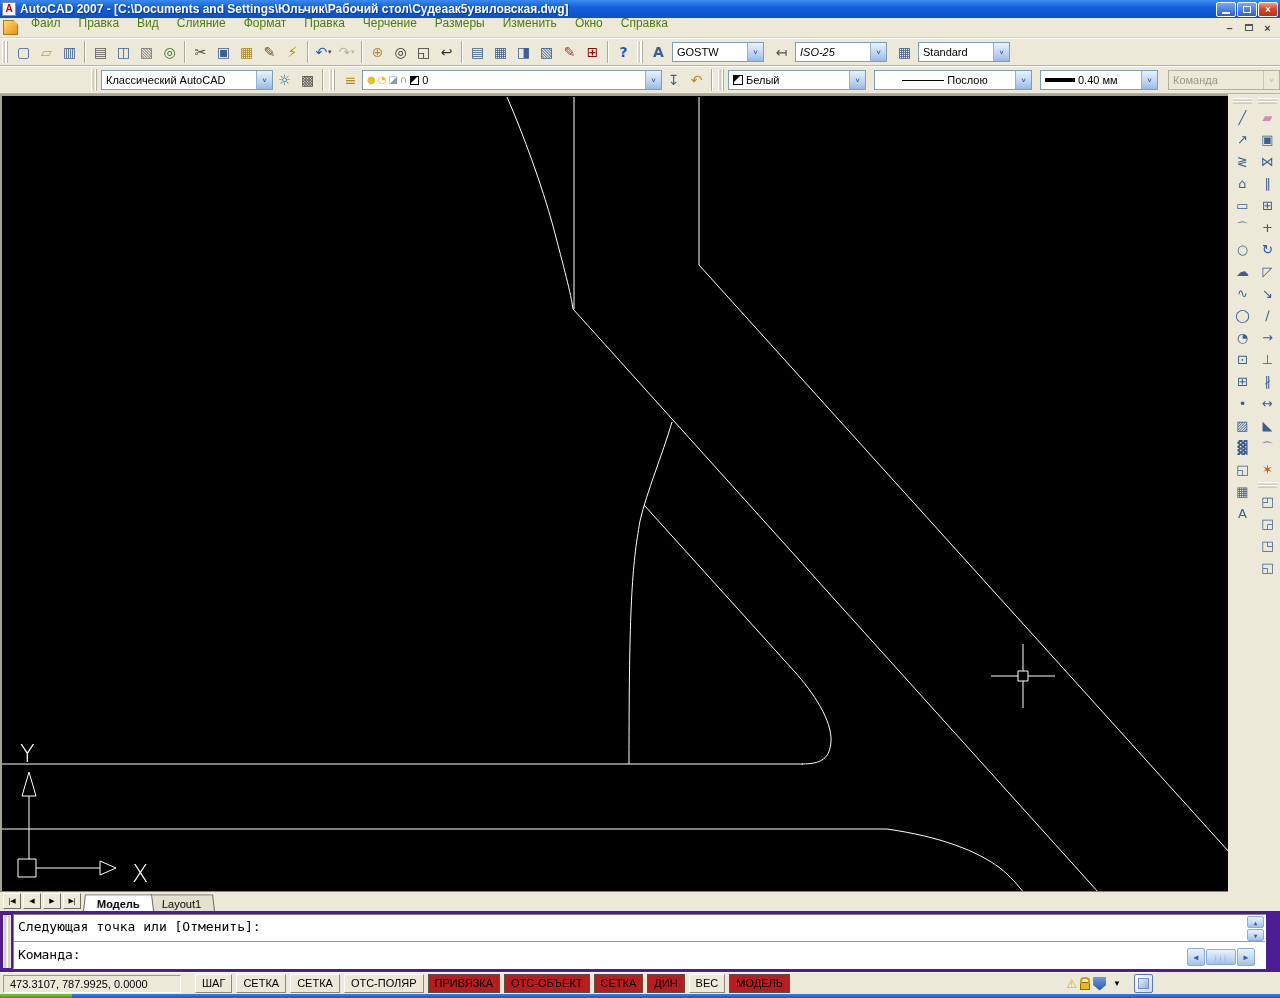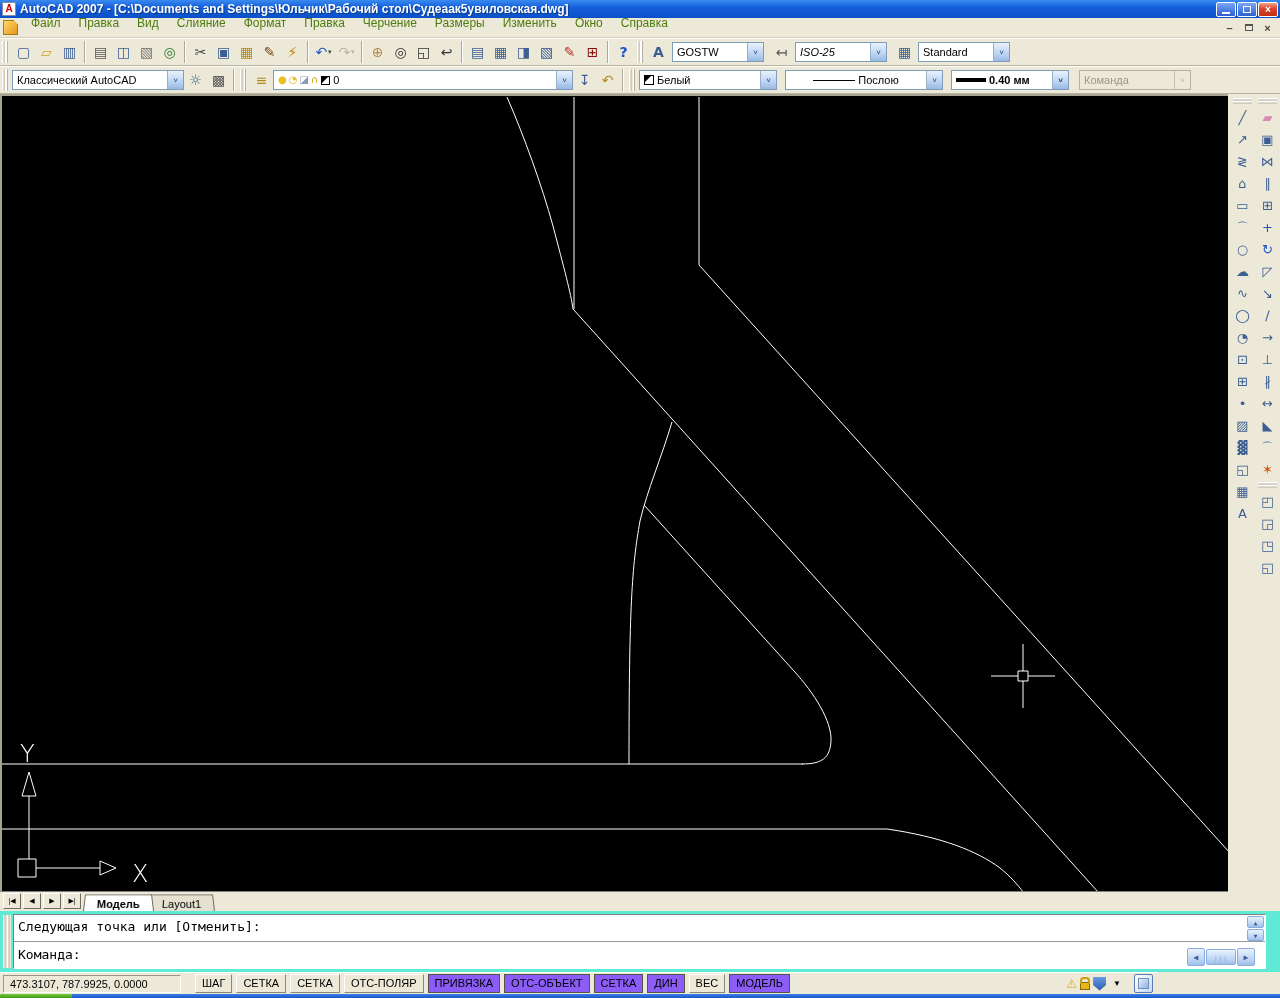--- a/index.html
+++ b/index.html
@@ -29,21 +29,21 @@
     clip-path:polygon(0 0,70% 0,100% 30%,100% 100%,0 100%); }
   .menu-item { padding:2px 9px; height:28px; line-height:15px; color:#4d7c0f; cursor:default; }
   #mdi-btns { margin-left:auto; display:flex; align-items:center; padding-right:4px; }
   .mdi-btn { width:17px; height:15px; margin-left:2px; display:flex; align-items:center; justify-content:center;
     color:#444; font-size:11px; font-weight:bold; background:#ece9d8; border:1px solid #ece9d8; }
   .mdi-res { width:8px; height:7px; border:1px solid #555; border-top-width:2px; display:inline-block; }
 
   
   .toolbar-row { position:absolute; left:0; width:1280px; height:28px; background:#ece9d8;
     border-top:1px solid #fdfcf8; border-bottom:1px solid #b8b4a2; display:flex; align-items:center; }
-  #toolbar-row1 { top:38px; } #toolbar-row2 { top:66px; }
+  #toolbar-row1 { top:38px; } #toolbar-row2 { top:66px;justify-content:flex-end; }
   .grip { width:7px; height:22px; margin:0 3px 0 2px; flex:0 0 auto;
     background:repeating-linear-gradient(90deg,#fff 0,#fff 1px,#b5b1a0 2px,#ece9d8 3px,#ece9d8 3.5px); }
   .tbtn { width:23px; height:23px; display:flex; align-items:center; justify-content:center;
     border:1px solid transparent; cursor:default; flex:0 0 auto; position:relative; }
   .tbtn .glyph { font-size:14px; line-height:14px; font-family:"DejaVu Sans",sans-serif; }
   .tbtn .caret { font-size:7px; color:#444; margin-left:1px; }
   .tbtn.disabled .glyph,.tbtn.disabled .caret { color:#b8b4a4 !important; }
   .tsep { width:2px; height:22px; margin:0 3px; border-left:1px solid #aca899; border-right:1px solid #fff; flex:0 0 auto;}
   .combo { display:flex; align-items:center; height:20px; background:#fff; border:1px solid #7f9db9;
     font-size:11px; flex:0 0 auto; position:relative; }
@@ -81,21 +81,21 @@
   .nav-btn { width:18px; height:16px; margin:1px 1px 2px 1px; background:#ece9d8;
     border:1px solid; border-color:#fff #6f6d62 #6f6d62 #fff; font-size:7px;
     display:flex; align-items:center; justify-content:center; color:#000; flex:0 0 auto; }
   .sheet-tab { height:17px; padding:1px 12px 0 12px; margin-left:-4px; display:flex; align-items:center;
     font-size:11px; border:1px solid #6f6d62; border-bottom:none; transform:perspective(60px) rotateX(12deg);
     background:#e4e1d0; position:relative; }
   .sheet-tab.active { background:#fff; font-weight:bold; z-index:2; }
   #tab-nav { display:flex; margin:0 6px 0 2px; }
 
   
-  #command-window { position:absolute; left:0; top:911px; width:1280px; height:61px; background:#5eead4; }
+  #command-window { position:absolute; left:0; top:911px; width:1280px; height:61px; background:#4c1d95; }
   #cmd-grip { position:absolute; left:3px; top:4px; bottom:4px; width:8px;
     background:repeating-linear-gradient(90deg,#fff 0,#fff 1px,#b5b1a0 2px,#ece9d8 3px,#ece9d8 4px); }
   #cmd-box { position:absolute; left:13px; right:14px; top:3px; bottom:3px; background:#fff;
     border:1px solid; border-color:#808080 #fff #fff #808080; font-family:"DejaVu Sans Mono",monospace;
     font-size:13px; color:#000; }
   #cmd-history { position:absolute; left:0; right:0; top:0; height:27px; padding:4px 4px 0 4px; border-bottom:1px solid #999; }
   #cmd-prompt { position:absolute; left:0; right:0; bottom:0; height:25px; padding:4px 4px 0 4px; }
   .xp-sbtn { background:linear-gradient(180deg,#e9f2fd,#c2d8f4 60%,#a0c0ea); border:1px solid #8cace0;
     border-radius:2px; color:#3a5a9a; display:flex; align-items:center; justify-content:center; }
   #cmd-vscroll { position:absolute; right:1px; top:1px; width:17px; height:25px; display:flex; flex-direction:column; gap:1px; }
@@ -104,21 +104,21 @@
   #cmd-hscroll .xp-sbtn { width:18px; height:18px; font-size:8px; }
   #cmd-hscroll .hthumb { width:30px; height:16px; font-size:6px; letter-spacing:1px; color:#8aa8d8; }
 
   
   #status-bar { position:absolute; left:0; top:972px; width:1157px; height:22px; background:#ece9d8;
     display:flex; align-items:center; border-top:1px solid #fff; }
   #coords { width:178px; height:18px; margin:0 14px 0 3px; padding:2px 6px 0 6px; font-size:11px;
     border:1px solid; border-color:#9a968a #fff #fff #9a968a; white-space:nowrap; }
   .sbtn { height:19px; margin-right:4px; padding:2px 6px 0 6px; font-size:11px; color:#000;
     border:1px solid; border-color:#fff #8a8878 #8a8878 #fff; background:#ece9d8; white-space:nowrap; flex:0 0 auto;}
-  .sbtn.pressed { border-color:#55534a; background:#8b5cf6; }
+  .sbtn.pressed { border-color:#55534a; background:#b91c1c; }
   #tray { margin-left:auto; display:flex; align-items:center; gap:3px; padding-right:4px; }
   .tray-ico { font-size:12px; line-height:12px; font-family:"DejaVu Sans",sans-serif; }
   #lock-ico { width:10px; height:8px; background:#e8b81a; border:1px solid #8a6a00; position:relative; margin-top:4px;}
   #lock-ico::before { content:""; position:absolute; left:-1px; top:-6px; width:6px; height:5px;
     border:2px solid #caa010; border-bottom:none; border-radius:4px 4px 0 0; }
   #shield-ico { width:13px; height:14px; background:linear-gradient(180deg,#6a9ae0,#2a5ab0);
     clip-path:polygon(0 0,100% 0,100% 60%,50% 100%,0 60%); position:relative; }
   #shield-check { position:absolute; right:-3px; bottom:-2px; color:#1a9a1a; font-size:10px; font-weight:bold; }
   #tray-arrow { font-size:8px; color:#000; margin:0 4px; }
   #clean-screen-btn { width:19px; height:19px; border:1px solid #5a7ab0; border-radius:2px;
@@ -332,21 +332,21 @@
   </div>
   <span style="width:8px;"></span>
   <div class="combo" style="width:158px;">
     <span class="val" style="justify-content:center;">
       <span class="line-thin"></span>
       <span>Послою</span>
     </span>
     <span class="drop">˅</span>
   </div>
   <span style="width:8px;"></span>
-  <div class="combo" style="width:118px;font-weight:bold;">
+  <div class="combo" style="width:118px;">
     <span class="val">
       <span class="line-thick"></span>
       <span>0.40 мм</span>
     </span>
     <span class="drop">˅</span>
   </div>
   <span style="width:10px;"></span>
   <div class="combo disabled" style="width:112px;">
     <span class="val">Команда</span>
     <span class="drop">˅</span>

